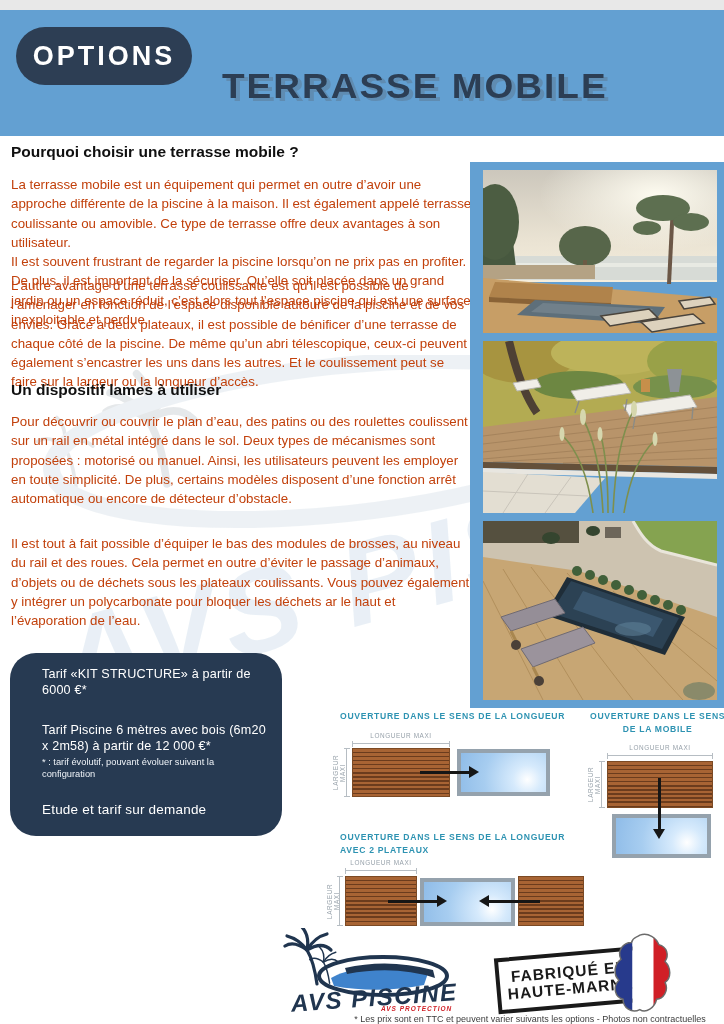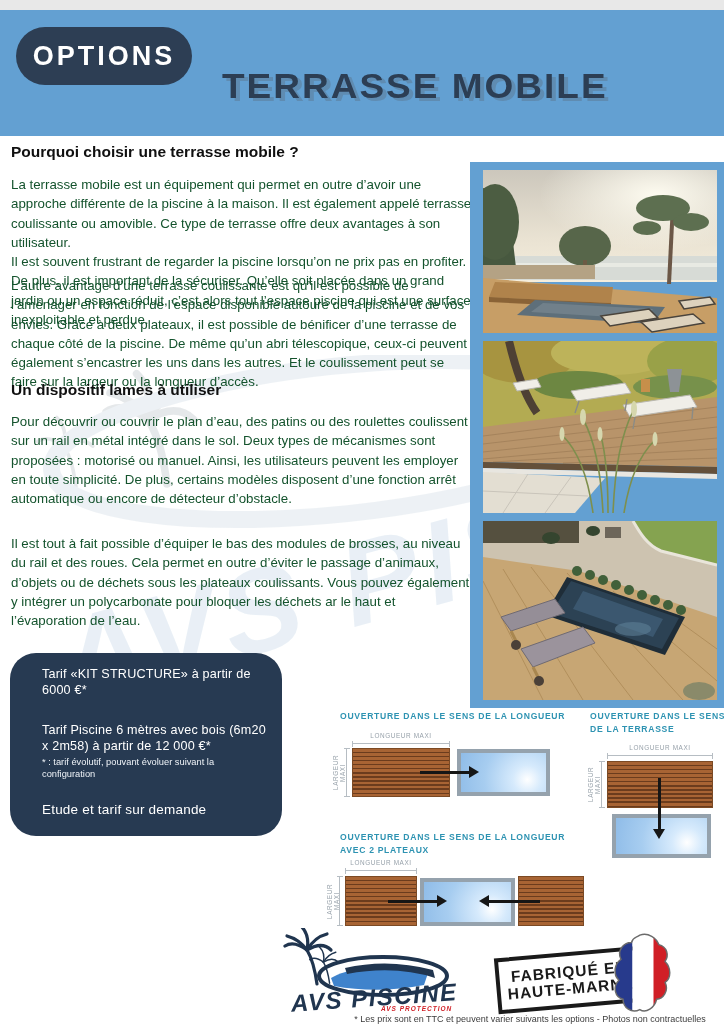--- a/index.html
+++ b/index.html
@@ -13,21 +13,21 @@
   .badge span{color:#ffffff;font-size:27px;font-weight:bold;letter-spacing:3px;}
   .main-title{position:absolute;left:222px;top:56px;margin:0;font-size:37px;font-weight:800;
               color:#2c3e54;letter-spacing:2px;white-space:nowrap;
               text-shadow:4px 3px 0 rgba(90,110,130,0.40);transform:scaleY(.95);}
 
   
   .watermark{position:absolute;left:0;top:345px;width:500px;height:330px;pointer-events:none;}
 
   
   .h{position:absolute;left:11px;margin:0;font-size:15.5px;font-weight:bold;color:#101010;}
-  .txt{position:absolute;left:11px;width:462px;font-size:13.3px;line-height:19.3px;color:#14532d;}
+  .txt{position:absolute;left:11px;width:462px;font-size:13.3px;line-height:19.3px;color:#c2410c;}
   .txt p{margin:0;}
 
   
   .panel{position:absolute;left:470px;top:152px;width:254px;height:546px;background:#63a0d2;}
   .photo{position:absolute;left:13px;width:234px;display:block;}
   .photo svg{display:block;width:100%;height:100%;}
   .ph1{top:8px;height:163px;}
   .ph2{top:179px;height:172px;}
   .ph3{top:359px;height:179px;}
 
@@ -281,23 +281,23 @@
 
   <p class="dg-title" style="left:340px;top:700px;">OUVERTURE DANS LE SENS DE LA LONGUEUR</p>
   <div class="dg-label" style="left:352px;top:722px;width:98px;">LONGUEUR MAXI</div>
   <div class="mline" style="left:352px;top:733px;width:98px;"></div>
   <div class="dg-label vlabel" style="left:332px;top:738px;height:49px;">LARGEUR MAXI</div>
   <div class="vline" style="left:346px;top:738px;height:49px;"></div>
   <div class="wood" style="left:352px;top:738px;width:98px;height:49px;"></div>
   <div class="dpool" style="left:457px;top:739px;width:93px;height:47px;"></div>
   <div class="arrow-h r" style="left:420px;top:761px;width:50px;"></div>
 
-  <div class="dg-title" style="left:590px;top:700px;">
+  <div class="dg-title" style="left:590px;top:700px;text-align:center;">
     <div>OUVERTURE DANS LE SENS</div>
-    <div>DE LA TERRASSE</div>
+    <div>DE LA MOBILE</div>
   </div>
   <div class="dg-label" style="left:607px;top:734px;width:106px;">LONGUEUR MAXI</div>
   <div class="mline" style="left:607px;top:745px;width:106px;"></div>
   <div class="dg-label vlabel" style="left:587px;top:751px;height:47px;">LARGEUR MAXI</div>
   <div class="vline" style="left:601px;top:751px;height:47px;"></div>
   <div class="wood" style="left:607px;top:751px;width:106px;height:47px;"></div>
   <div class="dpool" style="left:612px;top:804px;width:99px;height:44px;"></div>
   <div class="arrow-v" style="left:658px;top:768px;height:52px;"></div>
 
   <div class="dg-title" style="left:340px;top:821px;">

